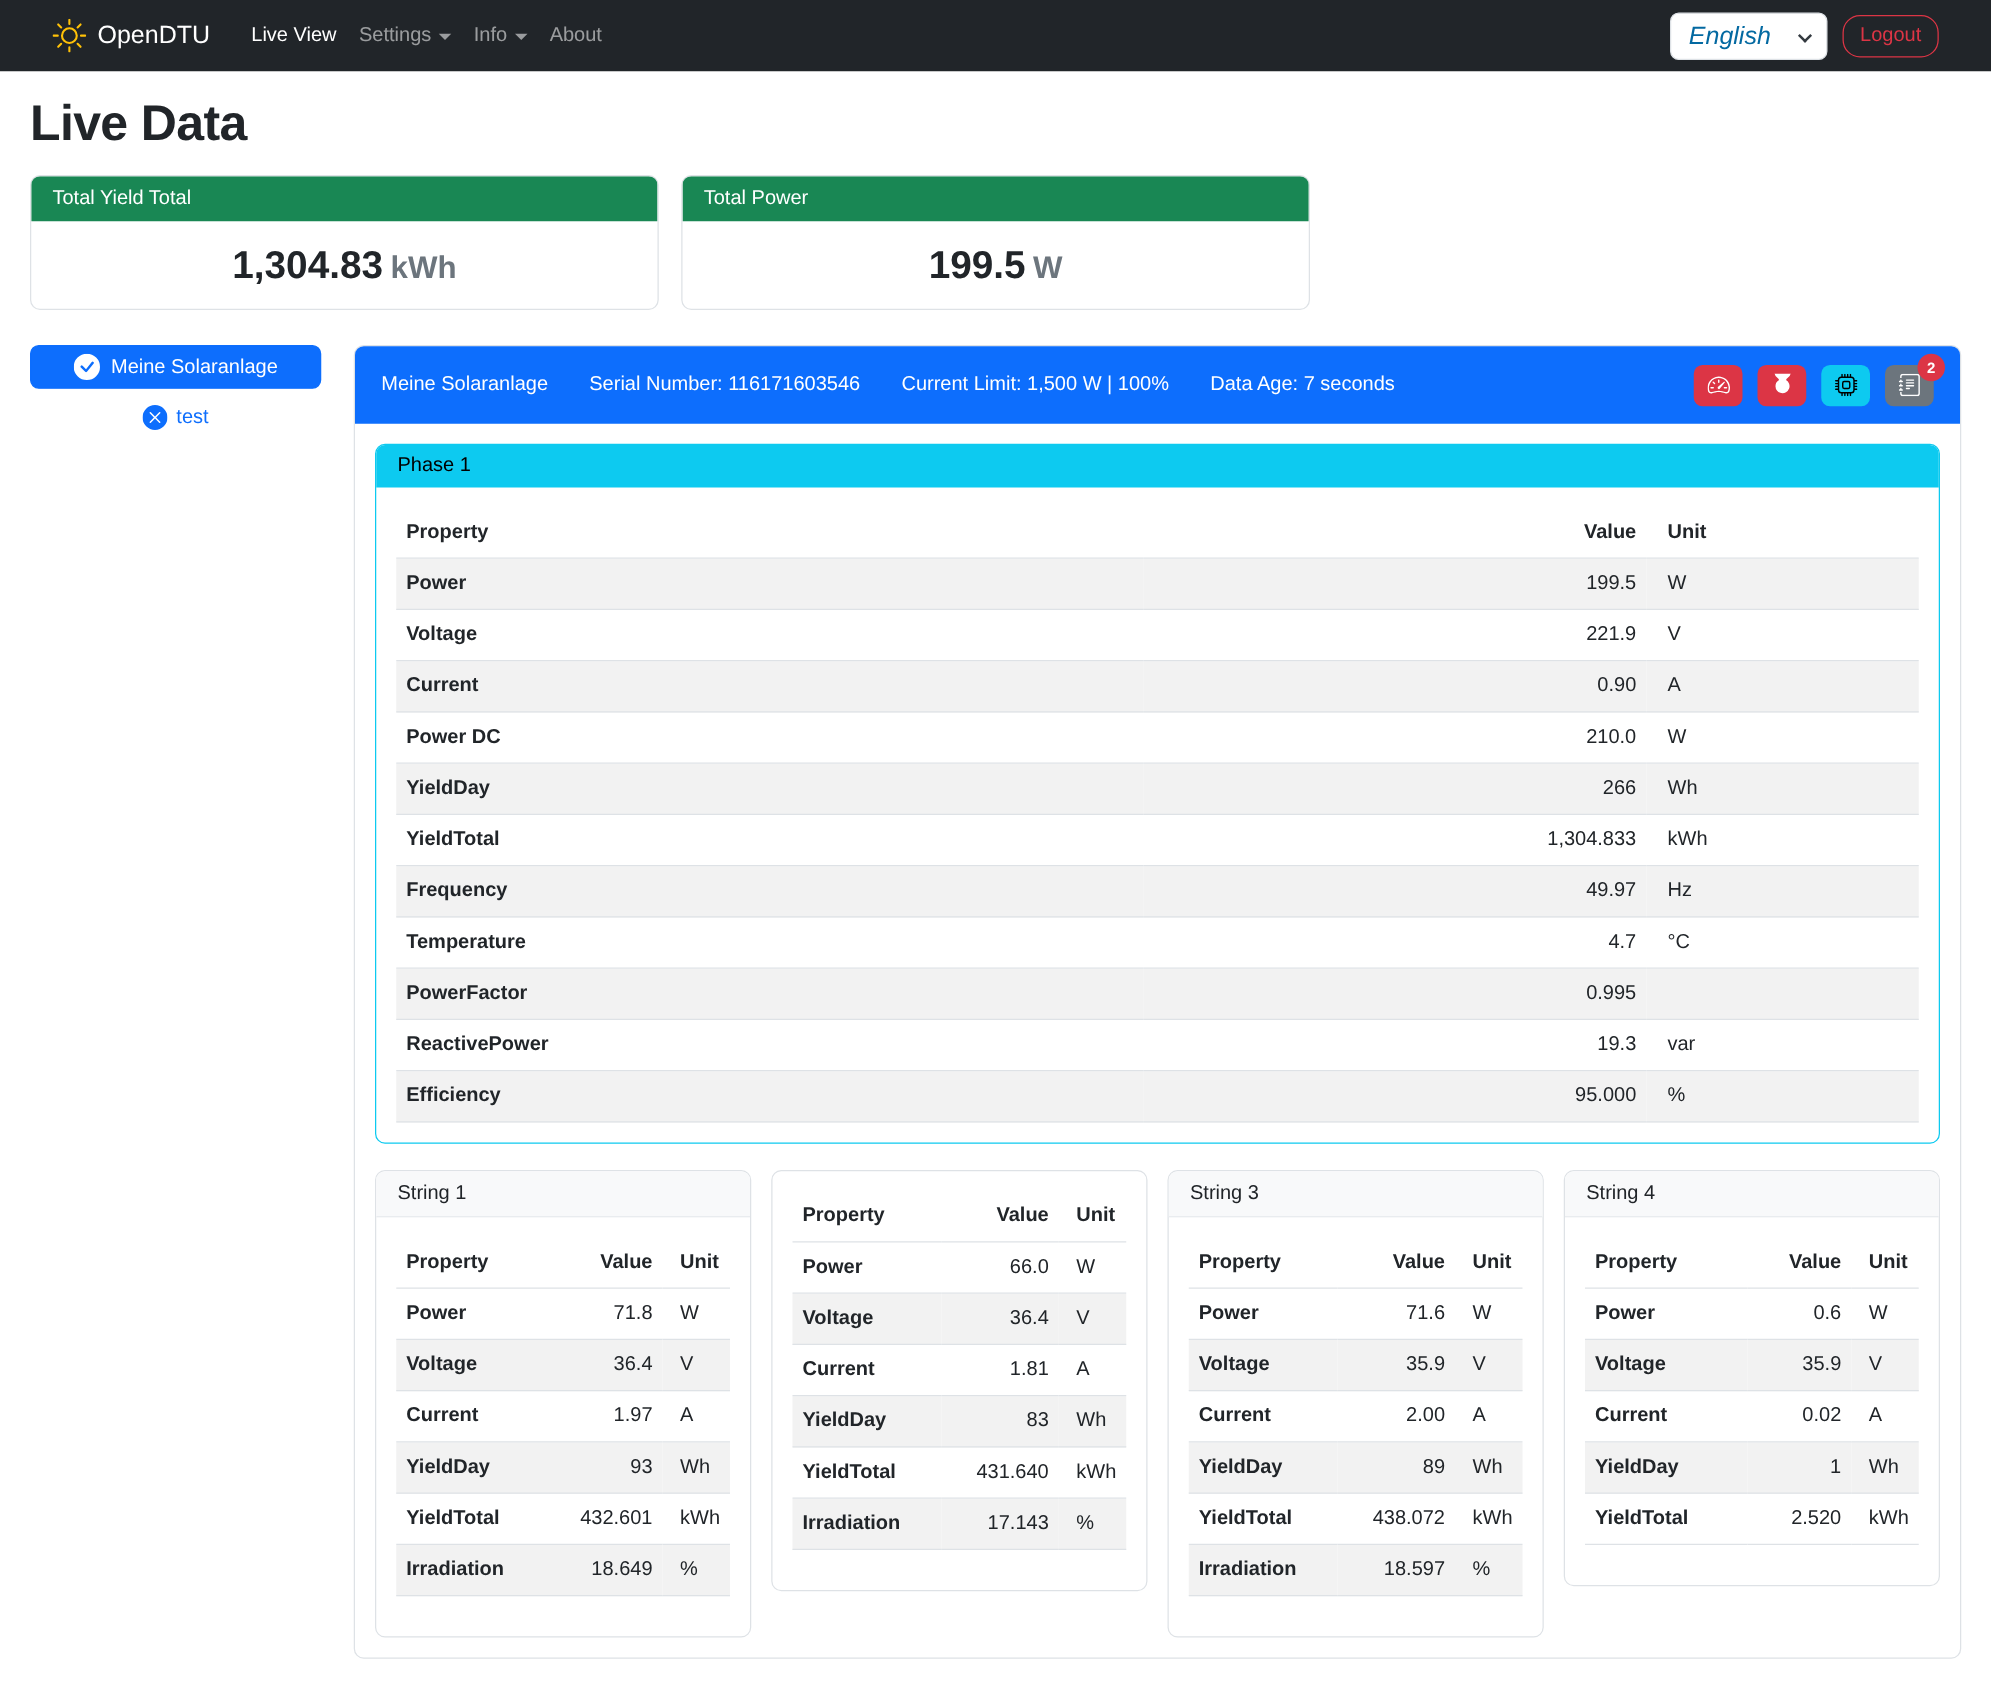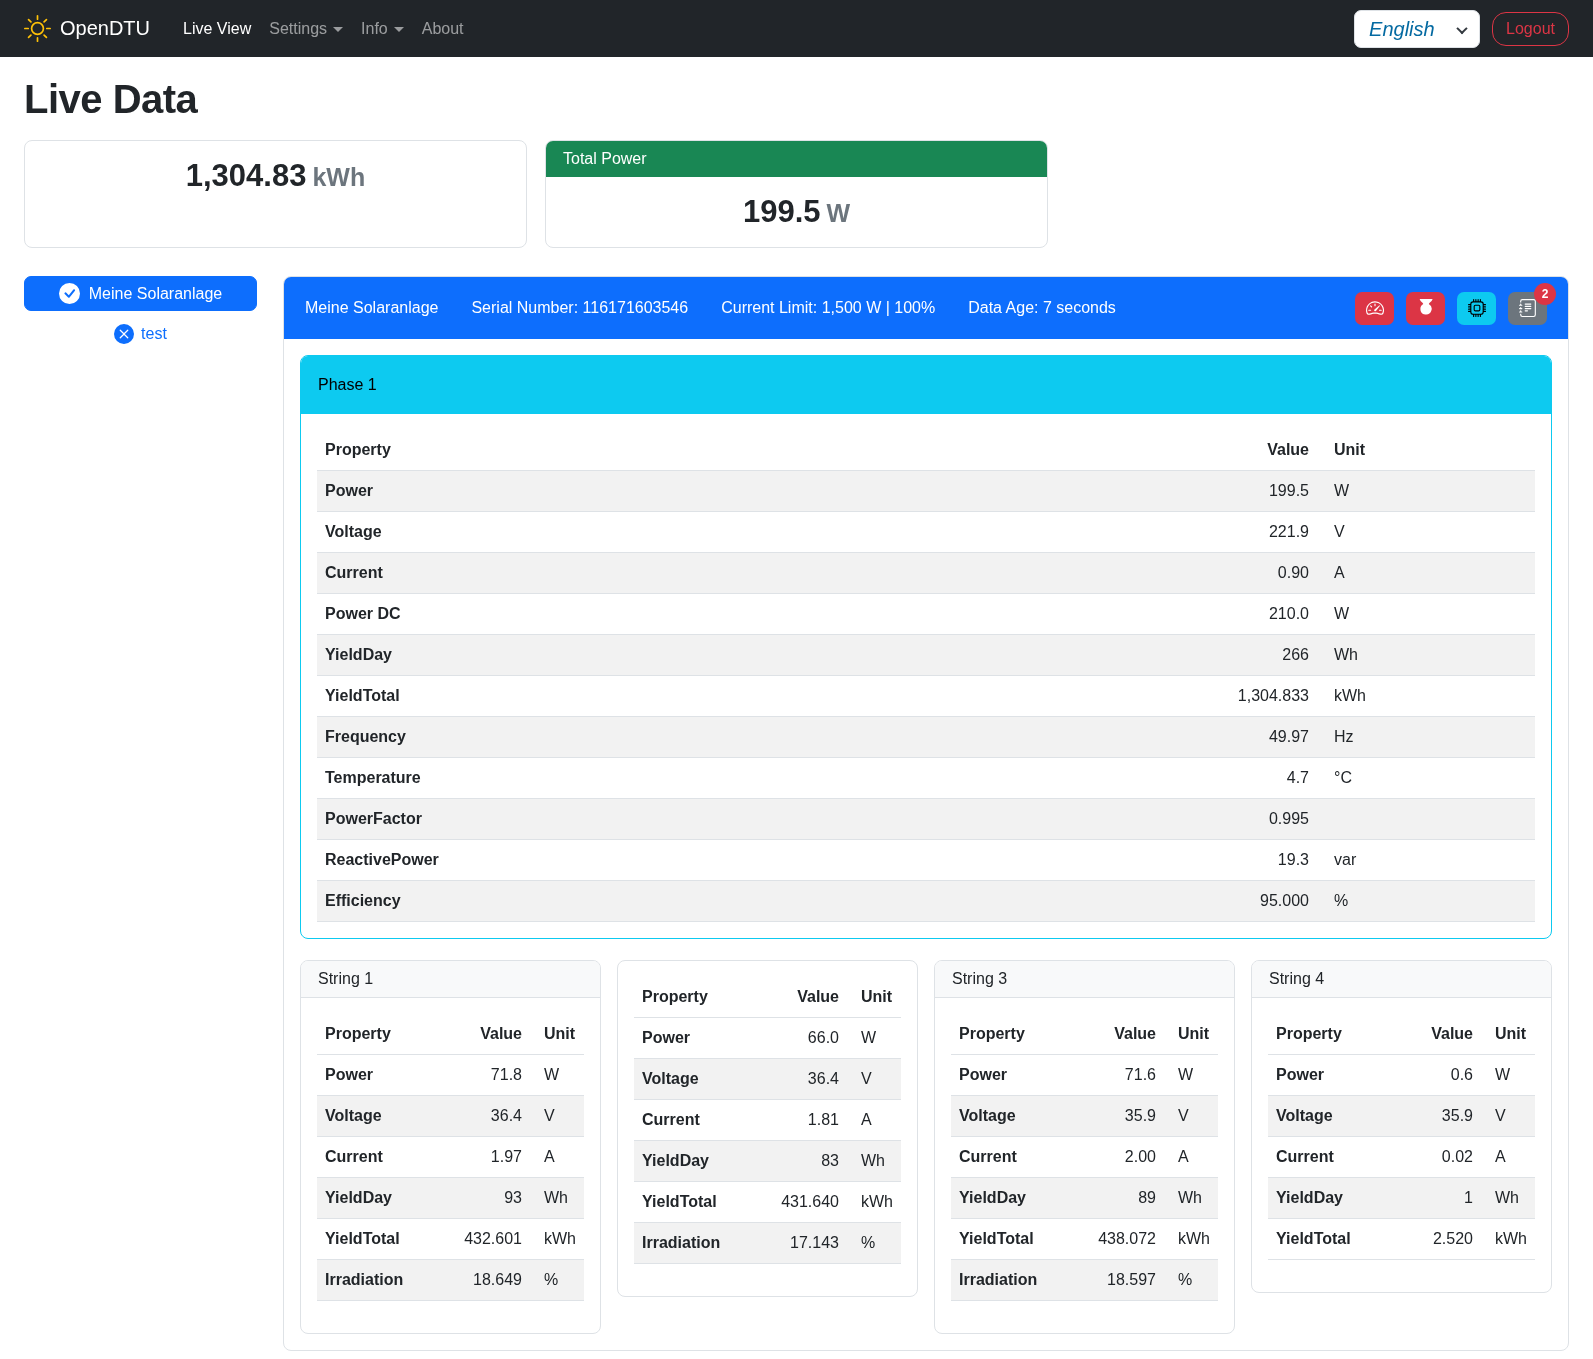--- a/index.html
+++ b/index.html
@@ -10,21 +10,21 @@
     color: #212529;
     width: 1593px;
   }
 
   
   .navbar {
     background: #212529;
     height: 57px;
     display: flex;
     align-items: center;
-    padding: 0 24px;
+    padding: 0 42px;
   }
   .brand { display: flex; align-items: center; gap: 9px; margin-right: 24px; }
   .brand svg { width: 27px; height: 27px; }
   .brand-text { color: #fff; font-size: 20px; font-weight: 500; }
   .nav-links { display: flex; align-items: flex-start; }
   .nav-link {
     color: rgba(255,255,255,.55);
     text-decoration: none;
     padding: 8px 9px;
     display: flex;
@@ -174,21 +174,21 @@
     display: flex; align-items: center; justify-content: center;
     line-height: 1;
   }
   .inverter-body { padding: 16px; }
 
   
   .phase-card { border: 1px solid #0dcaf0; border-radius: 8px; margin-bottom: 21px; }
   .phase-header {
     background: #0dcaf0;
     color: #000;
-    padding: 20px 17px;
+    padding: 8px 17px;
     border-radius: 7px 7px 0 0;
     font-size: 16px;
   }
   .phase-body { padding: 16px; }
 
   table.data-table { width: 100%; border-collapse: collapse; }
   table.data-table th, table.data-table td {
     padding: 8px;
     line-height: 24px;
     text-align: left;
@@ -251,20 +251,21 @@
     </div>
     <button class="logout-btn">Logout</button>
   </div>
 </nav>
 
 <div class="container">
   <h1 class="page-title">Live Data</h1>
 
   <div class="summary-row">
     <div class="card summary-card">
+      <div class="card-header">Total Yield Total</div>
       <div class="card-body">
         <span class="summary-value">1,304.83</span><span class="summary-unit">kWh</span>
       </div>
     </div>
     <div class="card summary-card">
       <div class="card-header">Total Power</div>
       <div class="card-body">
         <span class="summary-value">199.5</span><span class="summary-unit">W</span>
       </div>
     </div>

